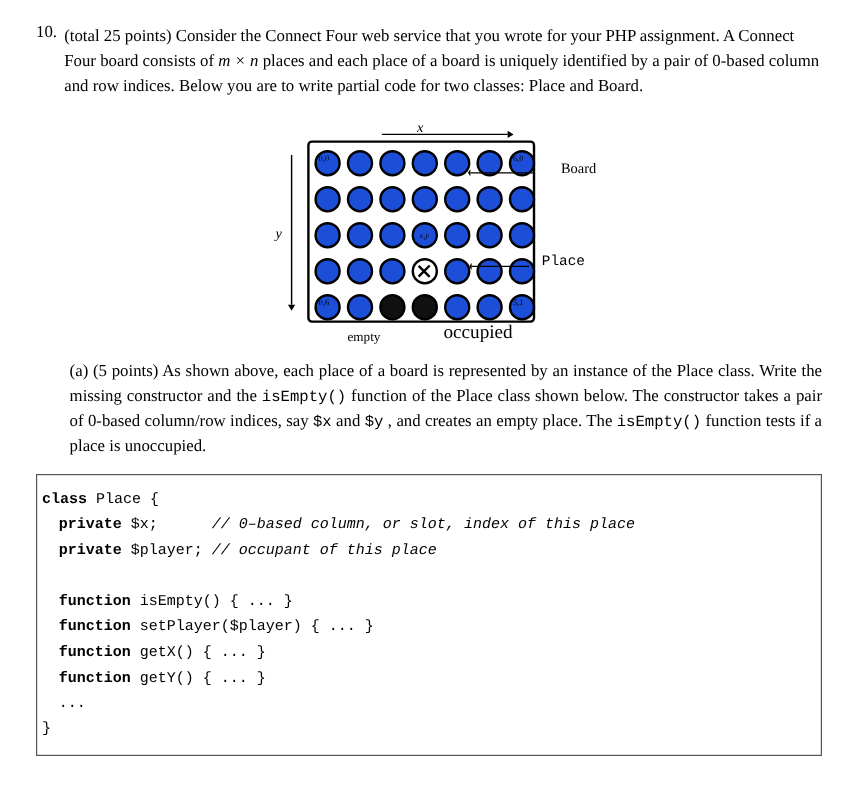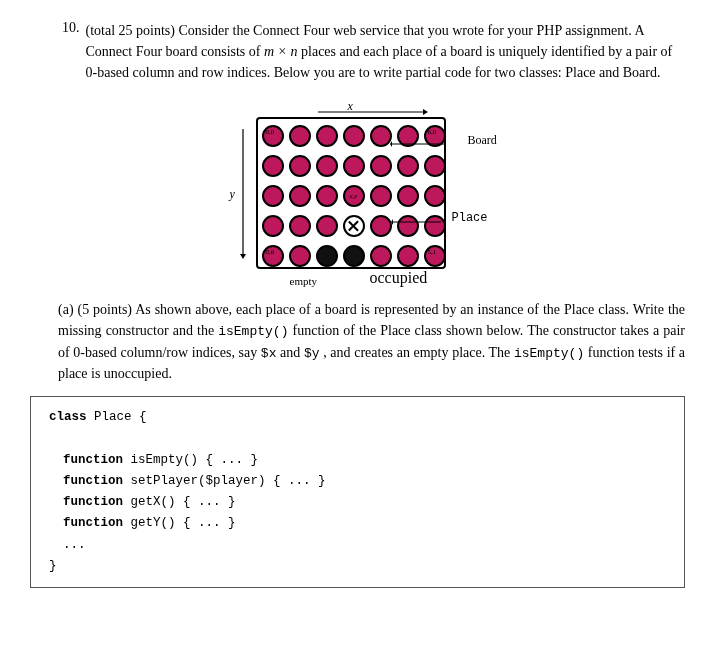--- a/index.html
+++ b/index.html
@@ -9,21 +9,20 @@
       font-size: 14px;
       color: #000;
       padding: 20px 30px;
       width: 715px;
       min-height: 669px;
     }
     .question-number {
       display: flex;
       gap: 6px;
       margin-bottom: 8px;
-      margin-left: 32px;
     }
     .question-num-label {
       white-space: nowrap;
       font-size: 14px;
     }
     .question-text {
       font-size: 14px;
       line-height: 1.5;
       text-align: justify;
     }
@@ -83,21 +82,21 @@
       grid-template-columns: repeat(7, 25px);
       grid-template-rows: repeat(5, 28px);
       gap: 2px;
       padding: 4px;
     }
     .cell {
       width: 22px;
       height: 22px;
       border-radius: 50%;
       border: 2px solid #000;
-      background: #be185d;
+      background: #1d4ed8;
       display: flex;
       align-items: center;
       justify-content: center;
       font-size: 7px;
       font-family: "Times New Roman", serif;
       position: relative;
     }
     .cell.occupied-black {
       background: #111;
     }
@@ -144,21 +143,21 @@
       margin-left: 28px;
     }
     .part-label {
       font-size: 14px;
     }
 
     
     .code-block {
       margin-top: 12px;
       border: 1px solid #555;
-      padding: 10px 18px;
+      padding: 10px 4px;
       font-family: "Courier New", Courier, monospace;
       font-size: 12.5px;
       line-height: 1.7;
       background: #fff;
     }
     .code-line {
       display: block;
       white-space: pre;
     }
     .code-keyword {
@@ -284,20 +283,22 @@
   <span style="font-family:'Courier New',monospace;font-size:13px;">$x</span>
   <span> and </span>
   <span style="font-family:'Courier New',monospace;font-size:13px;">$y</span>
   <span>, and creates an empty place. The</span>
   <span style="font-family:'Courier New',monospace;font-size:13px;">isEmpty()</span>
   <span>function tests if a place is unoccupied.</span>
 </div>
 
 <div class="code-block">
   <span class="code-line"><span class="code-keyword">class</span> Place {</span>
+  <span class="code-line code-indent1"><span class="code-keyword">private</span> $x;&nbsp;&nbsp;&nbsp;&nbsp;&nbsp;&nbsp;<span class="code-comment">// 0–based column, or slot, index of this place</span></span>
+  <span class="code-line code-indent1"><span class="code-keyword">private</span> $player; <span class="code-comment">// occupant of this place</span></span>
   <span class="code-line">&nbsp;</span>
   <span class="code-line code-indent1"><span class="code-keyword">function</span> isEmpty() { ... }</span>
   <span class="code-line code-indent1"><span class="code-keyword">function</span> setPlayer($player) { ... }</span>
   <span class="code-line code-indent1"><span class="code-keyword">function</span> getX() { ... }</span>
   <span class="code-line code-indent1"><span class="code-keyword">function</span> getY() { ... }</span>
   <span class="code-line code-indent1">...</span>
   <span class="code-line">}</span>
 </div>
 
 </body></html>

